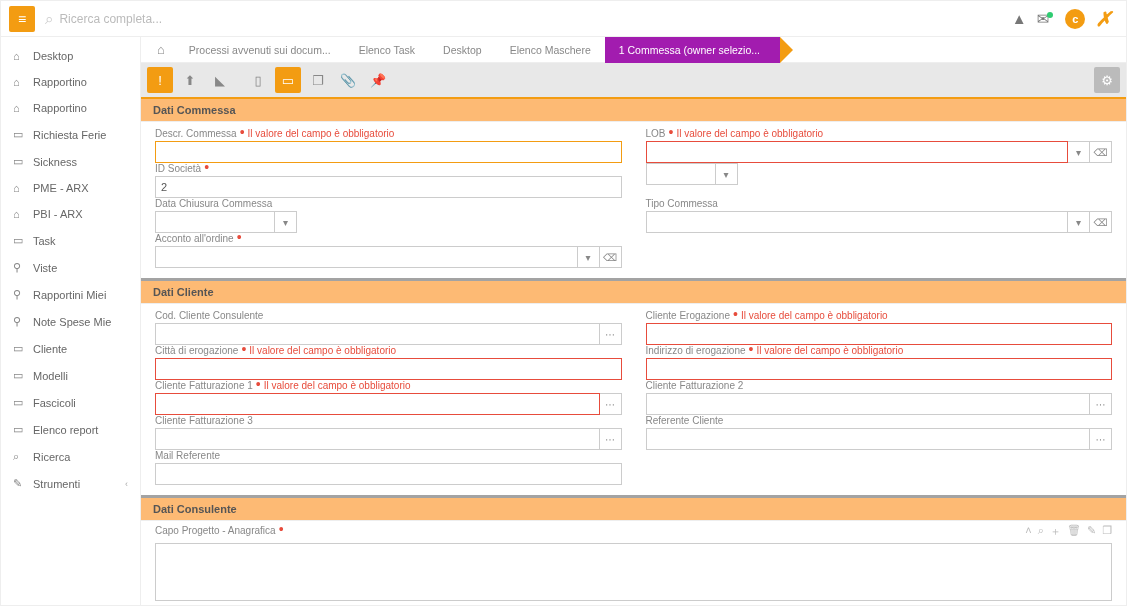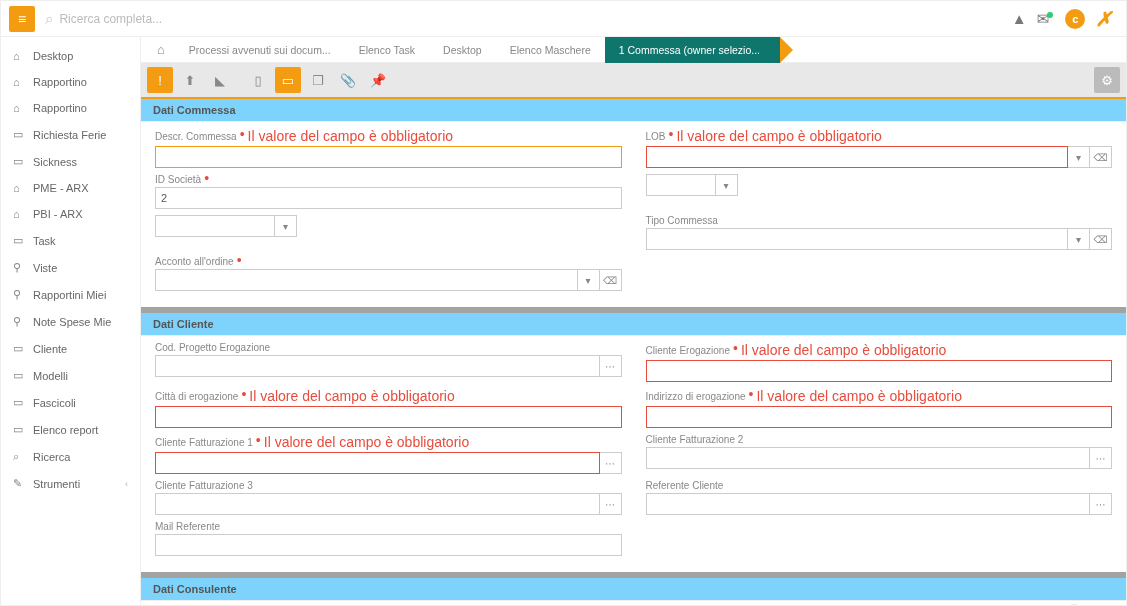--- a/index.html
+++ b/index.html
@@ -17,48 +17,48 @@
   .logo-x{ font-size:20px; color:#f39c12; font-weight:bold; font-style:italic; cursor:pointer; }
   .body { flex:1; display:flex; overflow:hidden;}
   .sidebar { width:140px; border-right:1px solid #eee; padding:6px 0; overflow-y:auto;}
   .side-item { display:flex; align-items:center; gap:8px; padding:7px 12px; color:#666; cursor:pointer; font-size:11px;}
   .side-ico { width:12px; display:inline-block; color:#888; font-size:11px;}
   .side-chev { margin-left:auto; color:#aaa; font-size:9px;}
   .main { flex:1; display:flex; flex-direction:column; overflow:hidden;}
   .breadcrumb { height:26px; display:flex; align-items:center; background:#fff; border-bottom:1px solid #eee; padding-left:6px; font-size:10.5px;}
   .bc-item{ padding:0 14px; color:#888; cursor:pointer; position:relative; height:26px; display:flex; align-items:center;}
   .bc-home{ font-size:13px; color:#888; padding:0 10px;}
-  .bc-active{ background:#0f766e; color:#fff; padding-right:20px;}
+  .bc-active{ background:#a21caf; color:#fff; padding-right:20px;}
   .bc-active::after{ content:""; position:absolute; right:-13px; top:0; border-left:13px solid #f39c12; border-top:13px solid transparent; border-bottom:13px solid transparent;}
   .toolbar{ height:34px; background:#e8e8e8; display:flex; align-items:center; padding:0 6px; gap:4px;}
   .tbtn{ width:26px; height:26px; display:flex; align-items:center; justify-content:center; color:#888; cursor:pointer; border-radius:2px; font-size:13px;}
   .tbtn.active{ background:#f39c12; color:#fff;}
   .tbtn.sep{ margin-left:8px;}
   .tspacer{ flex:1;}
   .gear{ color:#fff; background:#bbb; width:26px;height:26px;display:flex;align-items:center;justify-content:center;border-radius:2px;cursor:pointer;font-size:13px;}
   .formwrap{ flex:1; overflow-y:auto; padding:0;}
-  .section-hdr{ background:#7dd3fc; border-top:2px solid #f39c12; border-bottom:1px solid #eee; padding:5px 12px; font-size:11px; font-weight:600; color:#555;}
+  .section-hdr{ background:#fdba74; border-top:2px solid #f39c12; border-bottom:1px solid #eee; padding:5px 12px; font-size:11px; font-weight:600; color:#555;}
   .section-hdr:first-of-type{ border-top:2px solid #f39c12;}
   .section-body{ padding:6px 14px 10px 14px; display:flex; flex-wrap:wrap; gap:0 24px;}
-  .field{ display:flex; flex-direction:column; margin-bottom:6px;}
+  .field{ display:flex; flex-direction:column; margin-bottom:0;}
   .field.half{ width:calc(50% - 12px);}
   .lbl{ font-size:10px; color:#888; margin-bottom:2px; display:flex; align-items:center; gap:3px;}
   .req-dot{ color:#e74c3c; font-size:14px; line-height:6px; position:relative; top:-2px;}
-  .err-msg{ color:#e74c3c; font-size:14px;}
+  .err-msg{ color:#e74c3c; font-size:10px;}
   .ctrl{ display:flex;}
   .inp{ flex:1; height:22px; border:1px solid #ccc; padding:0 5px; font-size:11px; color:#555; outline:none;}
   .inp.error{ border-color:#e74c3c;}
   .inp.active-focus{ border-color:#f39c12;}
   .addon{ width:22px; height:22px; border:1px solid #ccc; border-left:none; display:flex; align-items:center; justify-content:center; cursor:pointer; color:#888; background:#fff; font-size:10px;}
   .addon + .addon{ border-left:none;}
   .subhdr-actions{ float:right; display:flex; gap:6px; color:#bbb; font-size:11px;}
   .subhdr-actions span{cursor:pointer;}
   .consul-row{ display:flex; justify-content:space-between; align-items:center; padding:3px 14px 2px 14px;}
   .consul-box{ margin:2px 14px 10px 14px; border:1px solid #ccc; height:58px;}
-  .section-line{ border-top:6px solid #a3a3a3;}
+  .section-line{ border-top:3px solid #a3a3a3;}
 </style>
 </head>
 <body>
 <div class="app">
 
 <div class="topbar">
   <div class="hamburger">≡</div>
   <div class="search-wrap">
     <span class="top-ico" style="margin-right:6px;color:#ccc;">⌕</span>
     <input class="search-input" placeholder="Ricerca completa..." style="">
@@ -204,20 +204,23 @@
                 <input class="inp" value="2" style="">
               </div>
         </div>
         <div class="field half">
           <div class="ctrl">
                 <input class="inp" style="max-width: 70px;">
                 <span class="addon">▾</span>
               </div>
         </div>
         <div class="field half">
+          <div class="lbl">
+                <span>Data Chiusura Commessa</span>
+              </div>
           <div class="ctrl">
                 <input class="inp" style="max-width: 120px;">
                 <span class="addon">▾</span>
               </div>
         </div>
         <div class="field half">
           <div class="lbl">
                 <span>Tipo Commessa</span>
               </div>
           <div class="ctrl">
@@ -237,21 +240,21 @@
                 <span class="addon">⌫</span>
               </div>
         </div>
         <div class="field half"></div>
       </div>
 
       <div class="section-hdr section-line">Dati Cliente</div>
       <div class="section-body">
         <div class="field half">
           <div class="lbl">
-                <span>Cod. Progetto Erogazione</span>
+                <span>Cod. Cliente Consulente</span>
               </div>
           <div class="ctrl">
                 <input class="inp" style="">
                 <span class="addon">⋯</span>
               </div>
         </div>
         <div class="field half">
           <div class="lbl">
                 <span>Cliente Erogazione</span>
                 <span class="req-dot">•</span>

